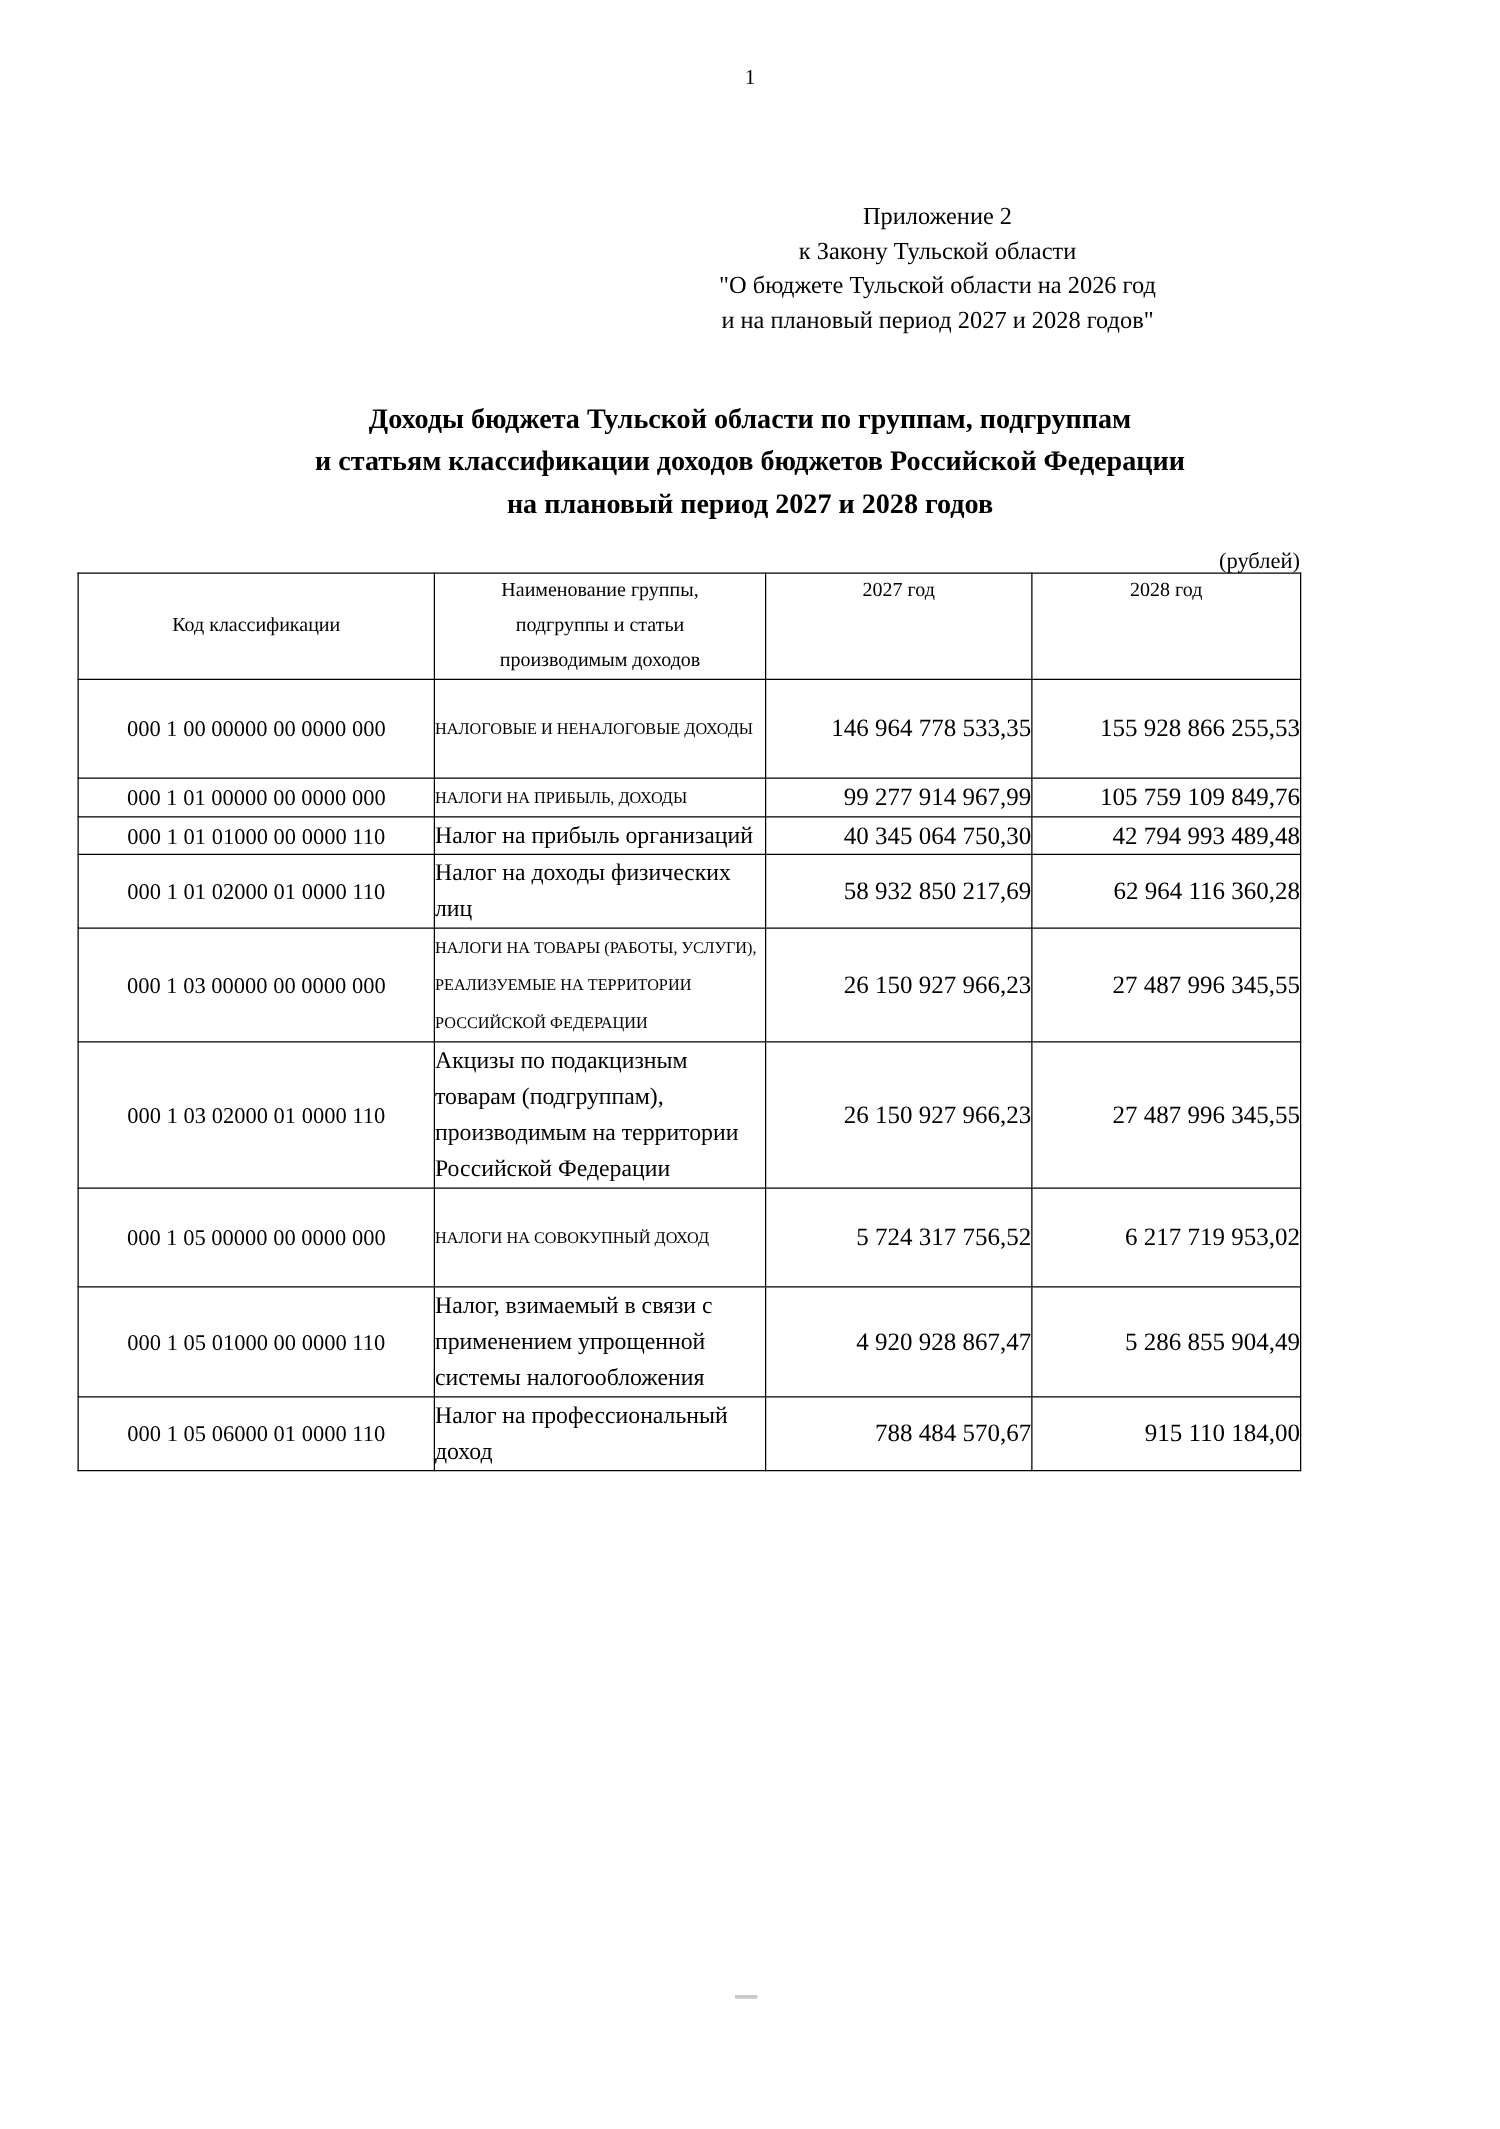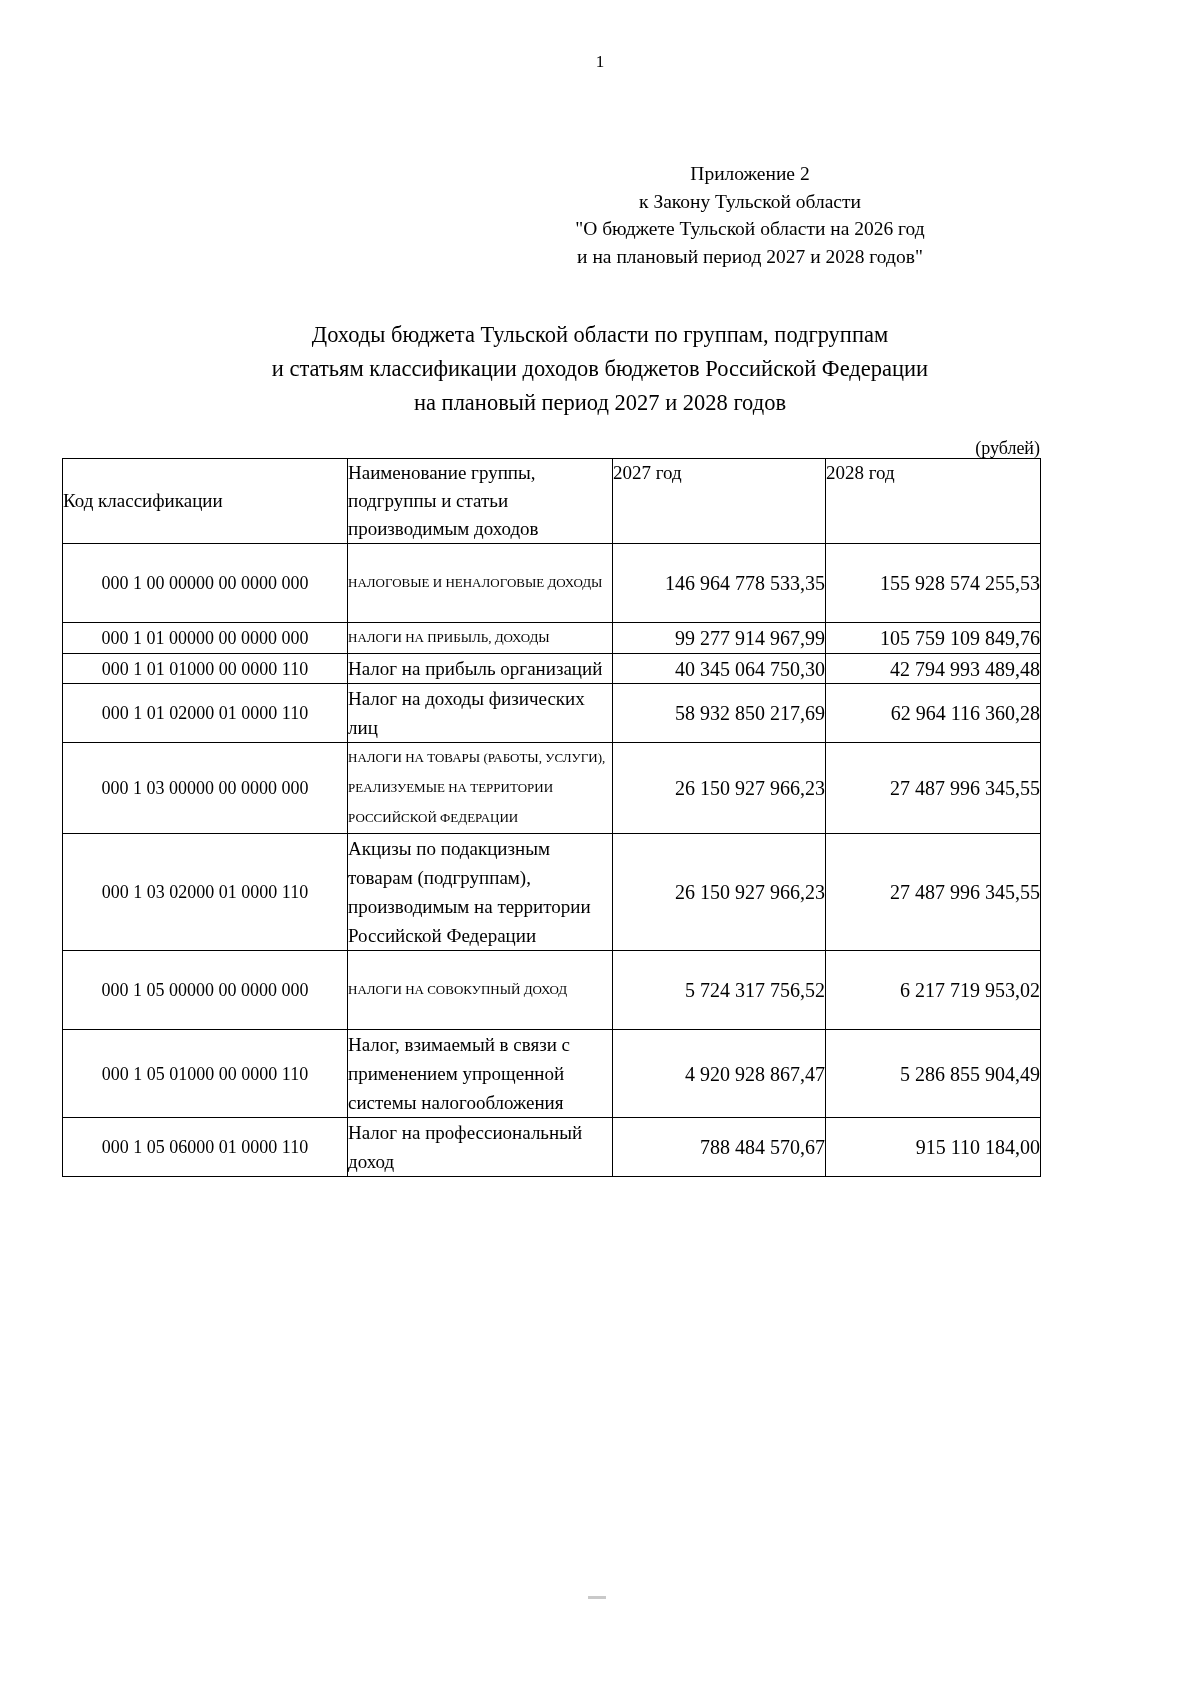--- a/index.html
+++ b/index.html
@@ -47,21 +47,21 @@
     white-space: nowrap;
   }
 
   
   .doc-title {
     position: absolute;
     top: 318px;
     left: 100px;
     width: 1000px;
     text-align: center;
-    font-weight: normal;
+    font-weight: bold;
     font-size: 22.5px;
     line-height: 34px;
   }
 
   
   .units-note {
     position: absolute;
     top: 437px;
     left: 0;
     width: 1040px;
@@ -87,21 +87,22 @@
     padding: 0;
     vertical-align: middle;
     font-weight: normal;
   }
   col.c-code  { width: 285px; }
   col.c-name  { width: 265px; }
   col.c-2027  { width: 213px; }
   col.c-2028  { width: 215px; }
 
   thead td {
-    font-size: 19px;
+    text-align: center;
+    font-size: 16px;
     line-height: 28px;
     padding: 9px 6px 12px 6px;
     vertical-align: top;
   }
   thead td.hdr-year {
     vertical-align: top;
   }
 
   td.code {
     text-align: center;
@@ -180,21 +181,21 @@
           </td>
           <td class="hdr-year">2027 год</td>
           <td class="hdr-year">2028 год</td>
         </tr>
       </thead>
       <tbody>
         <tr class="row-tall">
           <td class="code">000 1 00 00000 00 0000 000</td>
           <td class="name caps">НАЛОГОВЫЕ И НЕНАЛОГОВЫЕ ДОХОДЫ</td>
           <td class="val">146 964 778 533,35</td>
-          <td class="val">155 928 574 255,53</td>
+          <td class="val">155 928 866 255,53</td>
         </tr>
         <tr>
           <td class="code">000 1 01 00000 00 0000 000</td>
           <td class="name caps">НАЛОГИ НА ПРИБЫЛЬ, ДОХОДЫ</td>
           <td class="val">99 277 914 967,99</td>
           <td class="val">105 759 109 849,76</td>
         </tr>
         <tr>
           <td class="code">000 1 01 01000 00 0000 110</td>
           <td class="name">Налог на прибыль организаций</td>

